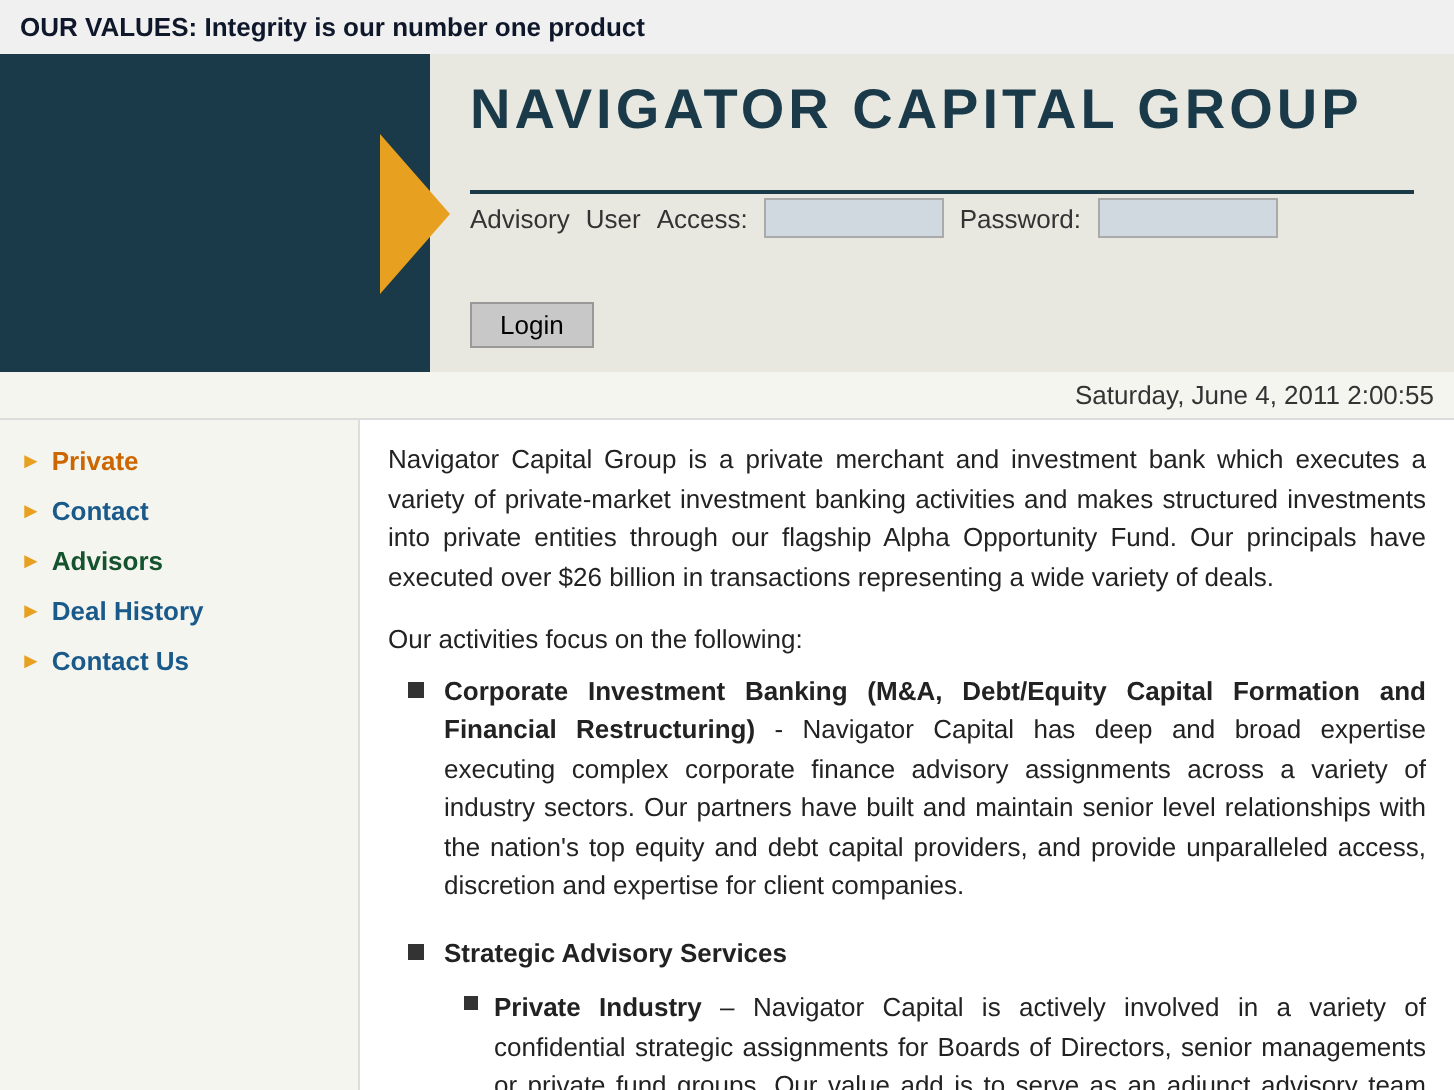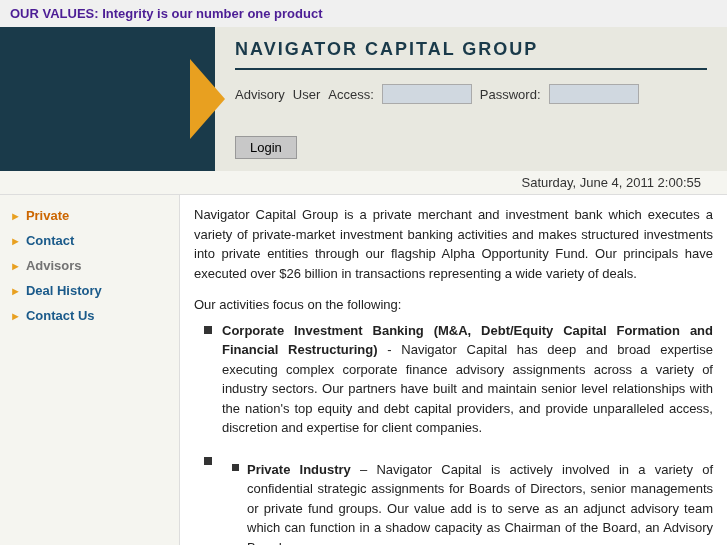--- a/index.html
+++ b/index.html
@@ -11,21 +11,21 @@
       min-height: 545px;
       overflow-x: hidden;
     }
 
     
     #top-bar {
       background: #f0f0f0;
       padding: 6px 10px;
       font-size: 13px;
       font-weight: bold;
-      color: #4c1d95;
+      color: #0f172a;
     }
 
     
     #header {
       background: #1a3a4a;
       display: flex;
       align-items: stretch;
       min-height: 130px;
       position: relative;
     }
@@ -54,28 +54,28 @@
     #header-right {
       flex: 1;
       background: #e8e8e0;
       padding: 12px 20px;
       display: flex;
       flex-direction: column;
       justify-content: center;
     }
 
     #site-title {
-      font-size: 18px;
+      font-size: 28px;
       font-weight: bold;
       color: #1a3a4a;
       letter-spacing: 2px;
       text-transform: uppercase;
       border-bottom: 2px solid #1a3a4a;
-      padding-bottom: 8px;
-      margin-bottom: 14px;
+      padding-bottom: 24px;
+      margin-bottom: 2px;
       font-variant: small-caps;
     }
 
     #login-row {
       display: flex;
       align-items: center;
       gap: 8px;
       flex-wrap: wrap;
     }
 
@@ -138,21 +138,21 @@
       font-weight: bold;
     }
 
     .sidebar-item.active a {
       color: #cc6600;
     }
 
     
     #date-bar {
       text-align: right;
-      padding: 4px 26px;
+      padding: 4px 10px;
       background: #f5f5f0;
       font-size: 13px;
       color: #333;
       border-bottom: 1px solid #ddd;
     }
 
     
     #content {
       flex: 1;
       padding: 10px 14px;
@@ -263,21 +263,21 @@
     <div class="sidebar-item active">
       <span class="arrow">►</span>
       <a href="#">Private</a>
     </div>
     <div class="sidebar-item">
       <span class="arrow">►</span>
       <a href="#">Contact</a>
     </div>
     <div class="sidebar-item">
       <span class="arrow">►</span>
-      <a href="#" style="color: #737373; text-align: right;">Advisors</a>
+      <a href="#" style="color: #14532d; text-align: right;">Advisors</a>
     </div>
     <div class="sidebar-item">
       <span class="arrow">►</span>
       <a href="#">Deal History</a>
     </div>
     <div class="sidebar-item">
       <span class="arrow">►</span>
       <a href="#">Contact Us</a>
     </div>
   </div>
@@ -291,20 +291,21 @@
       <ul class="bullet-list">
         <li>
           <div class="bullet-square"></div>
           <div class="bullet-text">
             <span class="bold-heading">Corporate Investment Banking (M&amp;A, Debt/Equity Capital Formation and Financial Restructuring)</span><span> - Navigator Capital has deep and broad expertise executing complex corporate finance advisory assignments across a variety of industry sectors.  Our partners have built and maintain senior level relationships with the nation's top equity and debt capital providers, and provide unparalleled access, discretion and expertise for client companies.</span>
           </div>
         </li>
         <li>
           <div class="bullet-square"></div>
           <div class="bullet-text">
+            <span class="bold-heading">Strategic Advisory Services</span>
             <ul class="sub-bullet-list">
               <li>
                 <div class="sub-bullet-square"></div>
                 <div class="bullet-text">
                   <span class="bold-heading">Private Industry</span><span> – Navigator Capital is actively involved in a variety of confidential strategic assignments for Boards of Directors, senior managements or private fund groups.  Our value add is to serve as an adjunct advisory team which can function in a shadow capacity as Chairman of the Board, an Advisory Board, a</span>
                 </div>
               </li>
             </ul>
           </div>
         </li>

